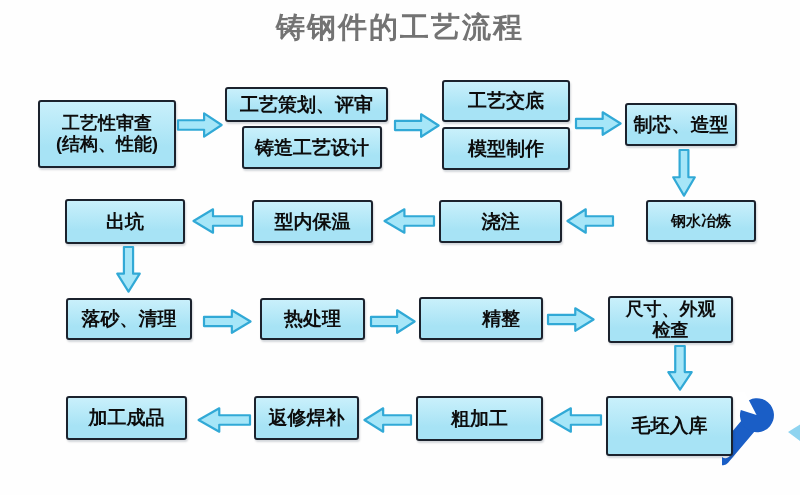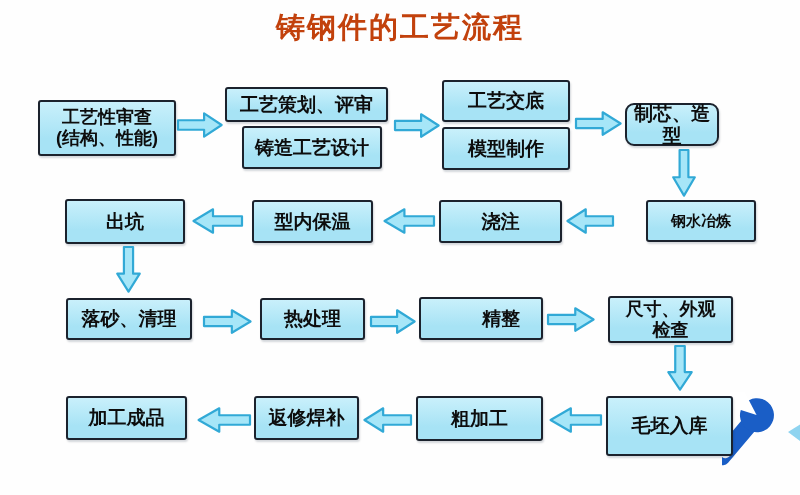--- a/index.html
+++ b/index.html
@@ -12,21 +12,21 @@
     font-family: "Liberation Sans", "DejaVu Sans", sans-serif;
   }
   .title {
     position: absolute;
     top: 8px;
     left: 0;
     width: 100%;
     text-align: center;
     font-size: 29px;
     font-weight: bold;
-    color: #c2410c;
+    color: #737373;
     letter-spacing: 2px;
   }
   .node {
     position: absolute;
     box-sizing: border-box;
     background: linear-gradient(180deg, var(--box-fill-light, #c9f0fb) 0%, var(--box-fill, #a7e3f5) 70%);
     border: 2px solid var(--box-border, #1b222d);
     border-radius: 3px;
     display: flex;
     flex-direction: column;
@@ -61,37 +61,37 @@
     <svg viewBox="0 0 82 98" xmlns="http://www.w3.org/2000/svg">
       <polygon points="66,40 82,30 82,52" fill="#8fd4f0"></polygon>
       <g transform="rotate(40 32 26)">
         <rect x="24" y="26" width="17" height="58" rx="7" fill="#1a5ec6"></rect>
         <circle cx="32.5" cy="22" r="17" fill="#1a5ec6"></circle>
         <path d="M32 22 L-2 8 L-2 36 Z" fill="#ffffff"></path>
         <circle cx="32.5" cy="71" r="5.5" fill="#ffffff"></circle>
       </g>
     </svg>
   </div>
-<div class="node" style="left: 38px; top: 100px; width: 138px; height: 56px; font-size: 18px;">
+<div class="node" style="left: 38px; top: 100px; width: 138px; height: 68px; font-size: 18px;">
       <span>工艺性审查</span>
       <span>(结构、性能)</span>
     </div>
     <div class="node" style="left: 225px; top: 87px; width: 163px; height: 35px; font-size: 19px;">
       <span>工艺策划、评审</span>
     </div>
     <div class="node" style="left: 242px; top: 126px; width: 140px; height: 43px; font-size: 19px;">
       <span>铸造工艺设计</span>
     </div>
     <div class="node" style="left: 442px; top: 80px; width: 128px; height: 42px; font-size: 19px;">
       <span>工艺交底</span>
     </div>
     <div class="node" style="left: 442px; top: 127px; width: 128px; height: 43px; font-size: 19px; justify-content: center;">
       <span>模型制作</span>
     </div>
-    <div class="node" style="left: 625px; top: 103px; width: 94px; height: 43px; font-size: 19px; border-radius: 9px;">
+    <div class="node" style="left: 625px; top: 103px; width: 112px; height: 43px; font-size: 19px;">
       <span>制芯、造型</span>
     </div>
     <div class="node" style="left: 646px; top: 200px; width: 110px; height: 42px; font-size: 15px;">
       <span>钢水冶炼</span>
     </div>
     <div class="node" style="left: 439px; top: 200px; width: 123px; height: 43px; font-size: 19px;">
       <span>浇注</span>
     </div>
     <div class="node" style="left: 252px; top: 200px; width: 121px; height: 43px; font-size: 19px;">
       <span>型内保温</span>

